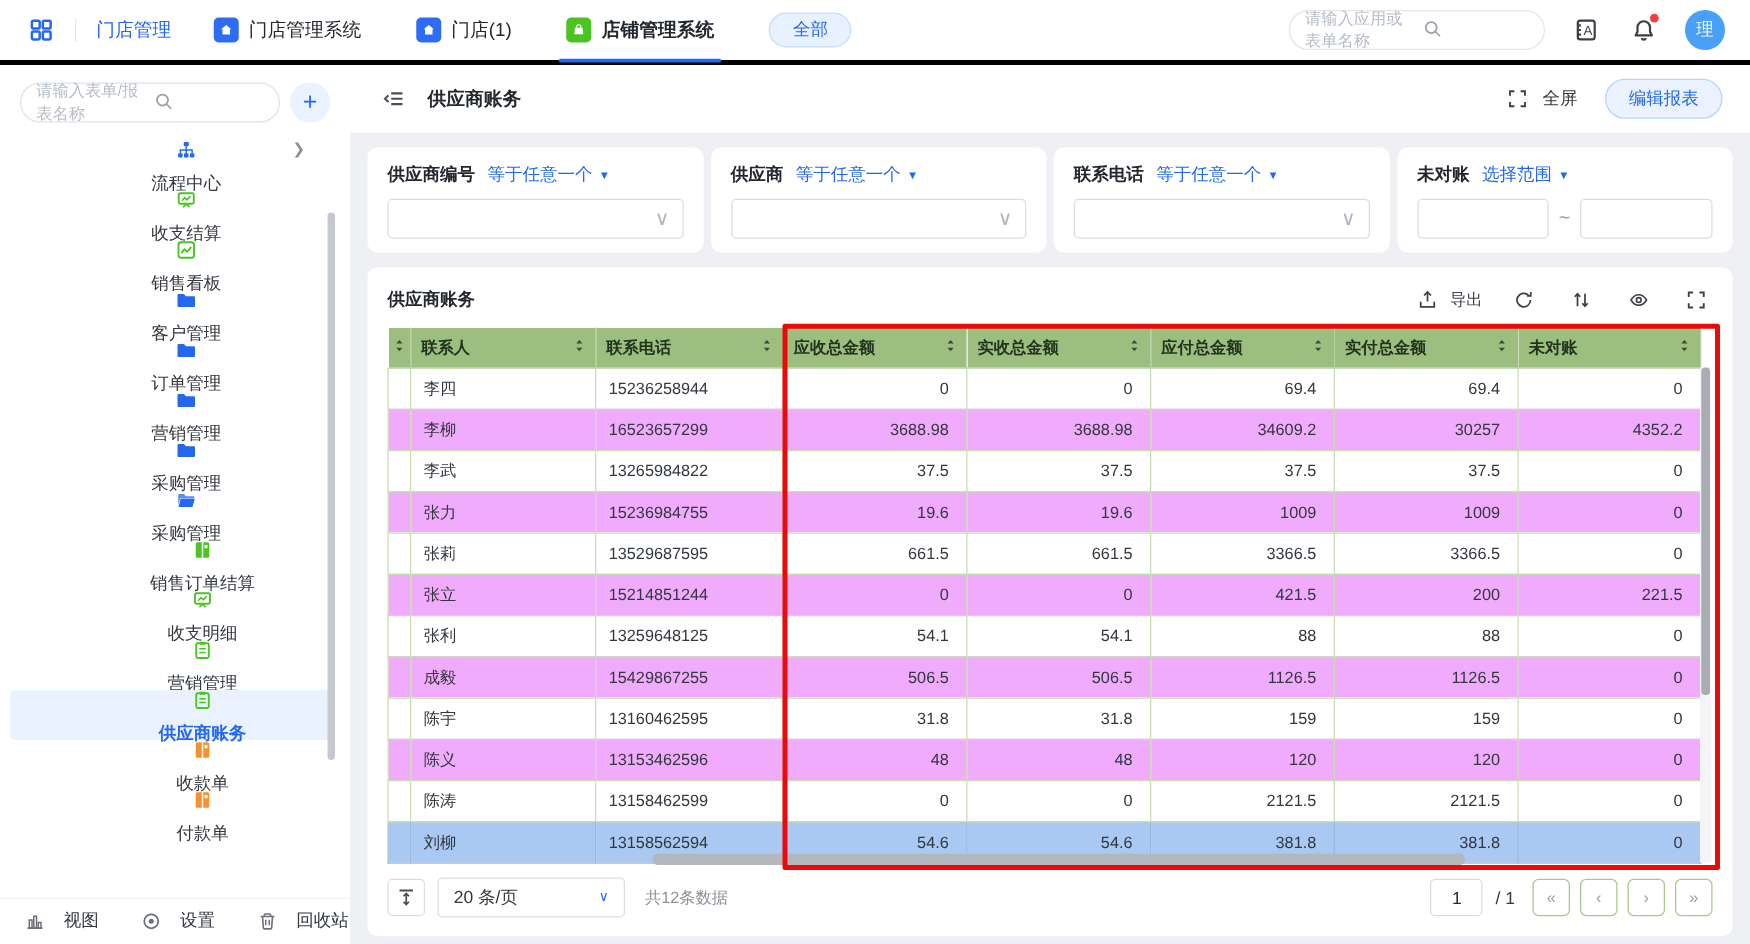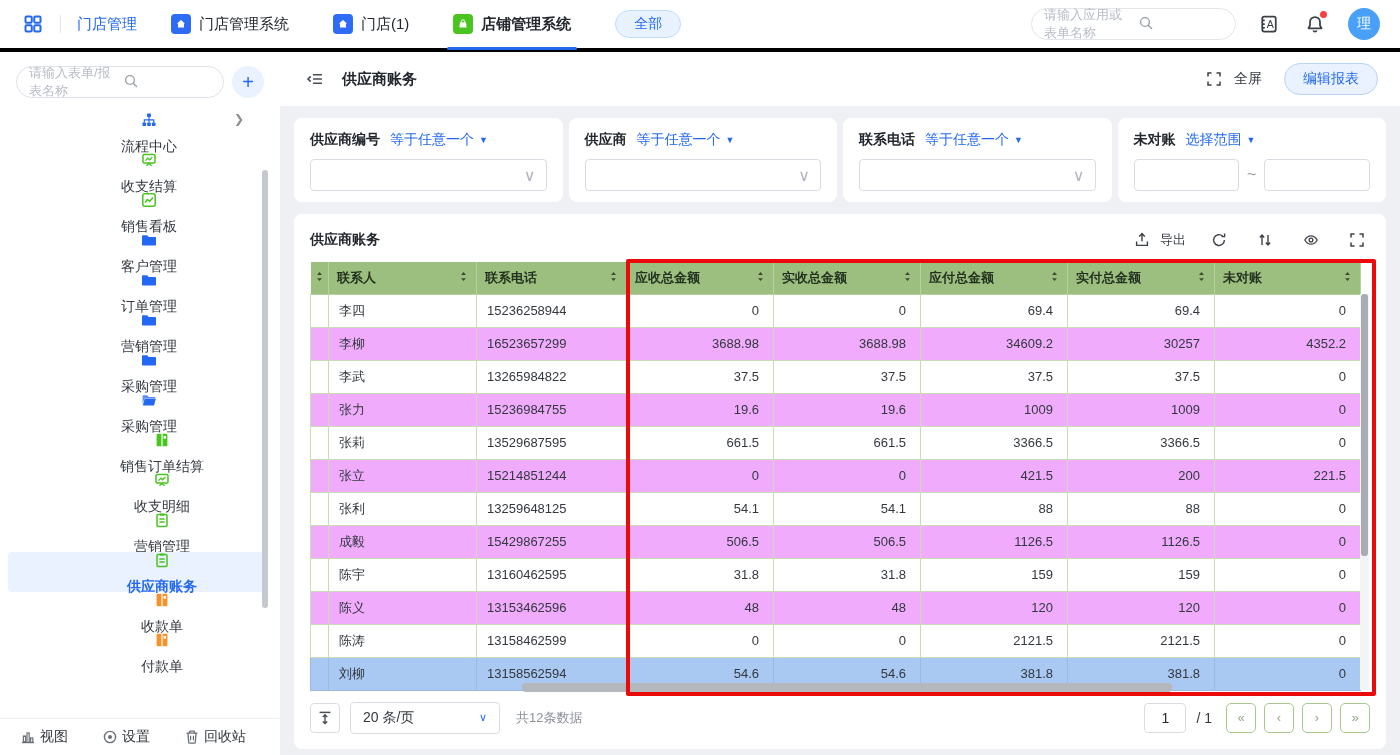--- a/index.html
+++ b/index.html
@@ -41,21 +41,21 @@
   .sb-menu { padding:6px 8px 0 0; height:574px; overflow:hidden; }
   .sb-item { height:40px; display:flex; align-items:center; gap:10px; font-size:14px; color:#33383f;
     cursor:pointer; border-radius:4px; margin:0 4px 0 8px; padding-left:22px; position:relative;flex-direction:column; }
   .sb-item.child { padding-left:48px; }
   .sb-item.active { background:#e9f2fe; color:#2468f2; font-weight:bold; }
   .sb-item .chev { position:absolute; right:24px; color:#8b9097; font-size:12px; }
   .sb-scroll { position:absolute; top:118px; right:12px; width:6px; height:438px;
     background:#c5c9cf; border-radius:3px; }
   .sb-footer { position:absolute; bottom:0; left:0; width:280px; height:37px; background:#fff;
     border-top:1px solid #eef0f3; display:flex; align-items:center; padding-left:20px; gap:34px; }
-  .sb-footer .f-item { display:flex; align-items:center; gap:4px; font-size:14px; color:#33383f; cursor:pointer; }
+  .sb-footer .f-item { display:flex; align-items:center; gap:15px; font-size:14px; color:#33383f; cursor:pointer; }
 
   
   .main { position:absolute; top:52px; left:280px; width:1120px; height:703px; }
   .page-header { height:54px; background:#fff; display:flex; align-items:center; padding:0 22px; gap:14px; }
   .ph-title { font-size:15px; font-weight:bold; color:#23272e; }
   .ph-right { margin-left:auto; display:flex; align-items:center; gap:22px; }
   .ph-full { display:flex; align-items:center; gap:7px; font-size:14px; color:#33383f; cursor:pointer; }
   .ph-edit { background:#e9f2fe; border:1px solid #b9d4f9; color:#2468f2; font-size:14px;
     padding:6px 18px; border-radius:16px; cursor:pointer; }
 

